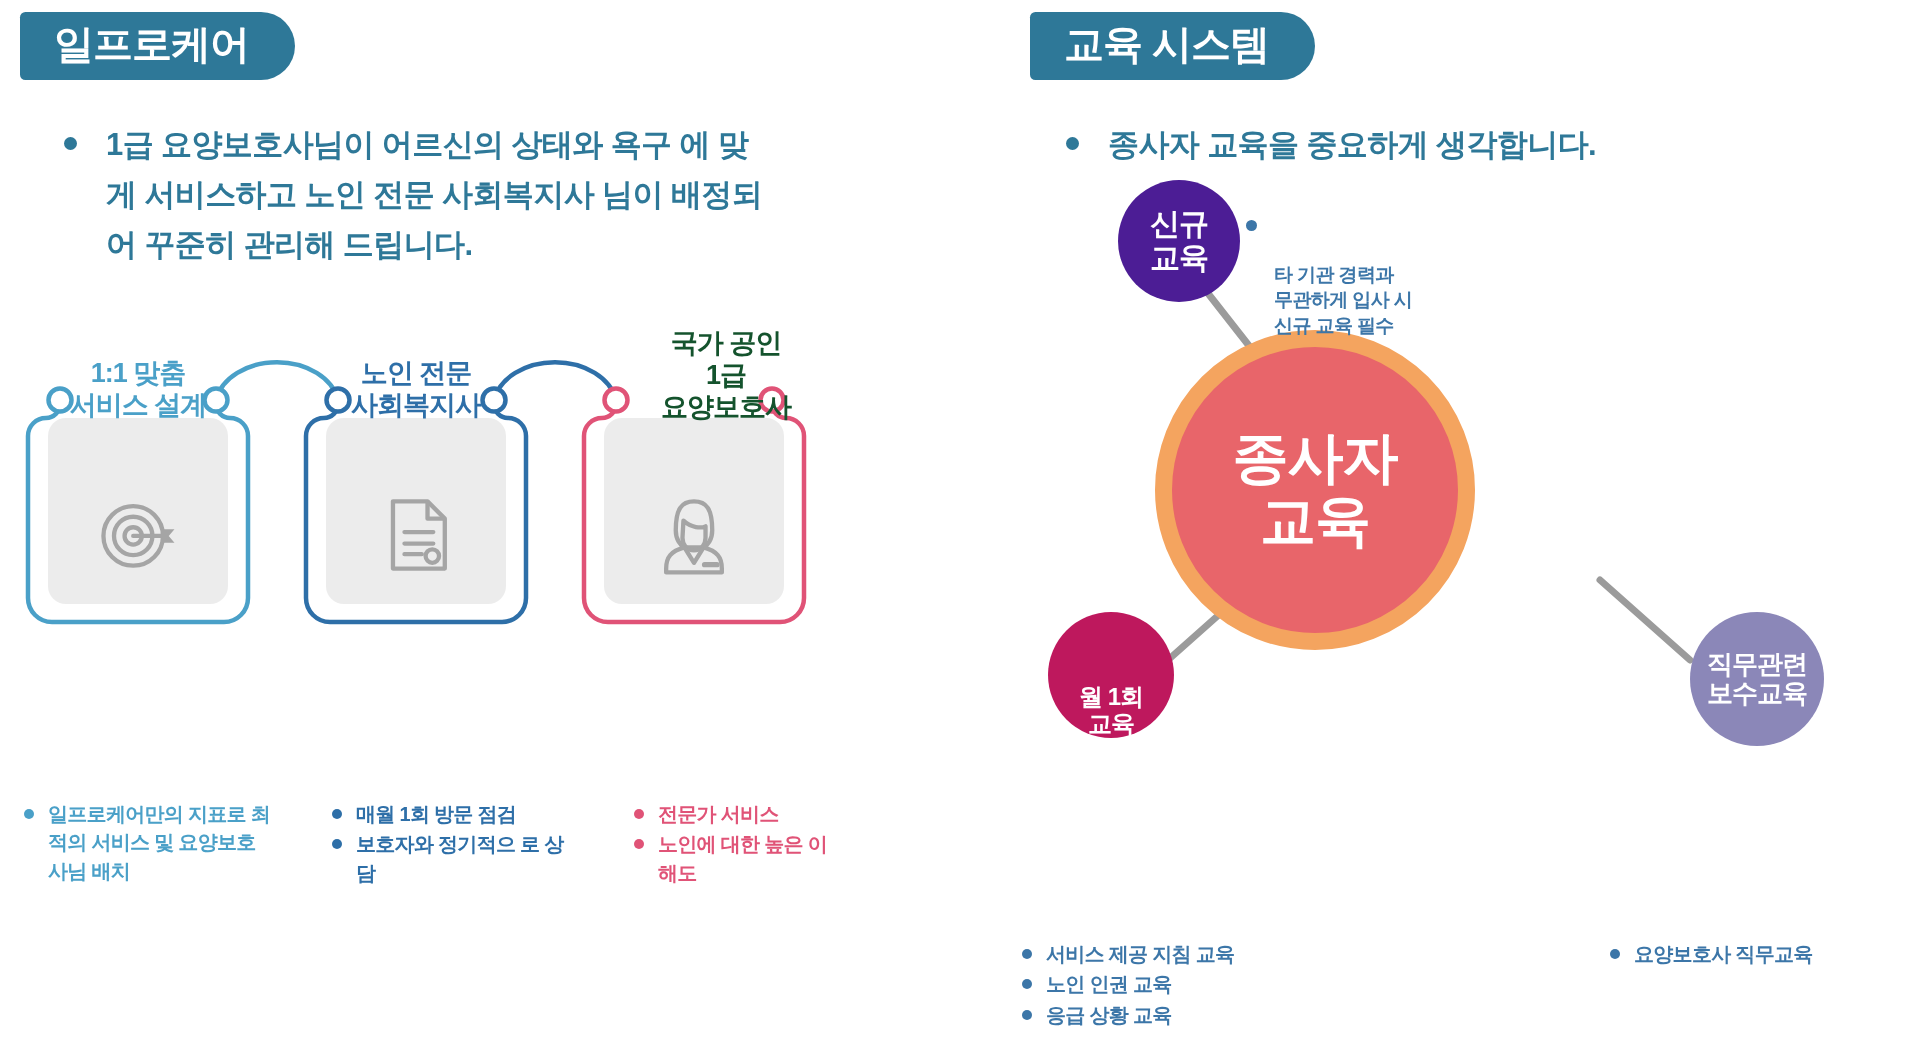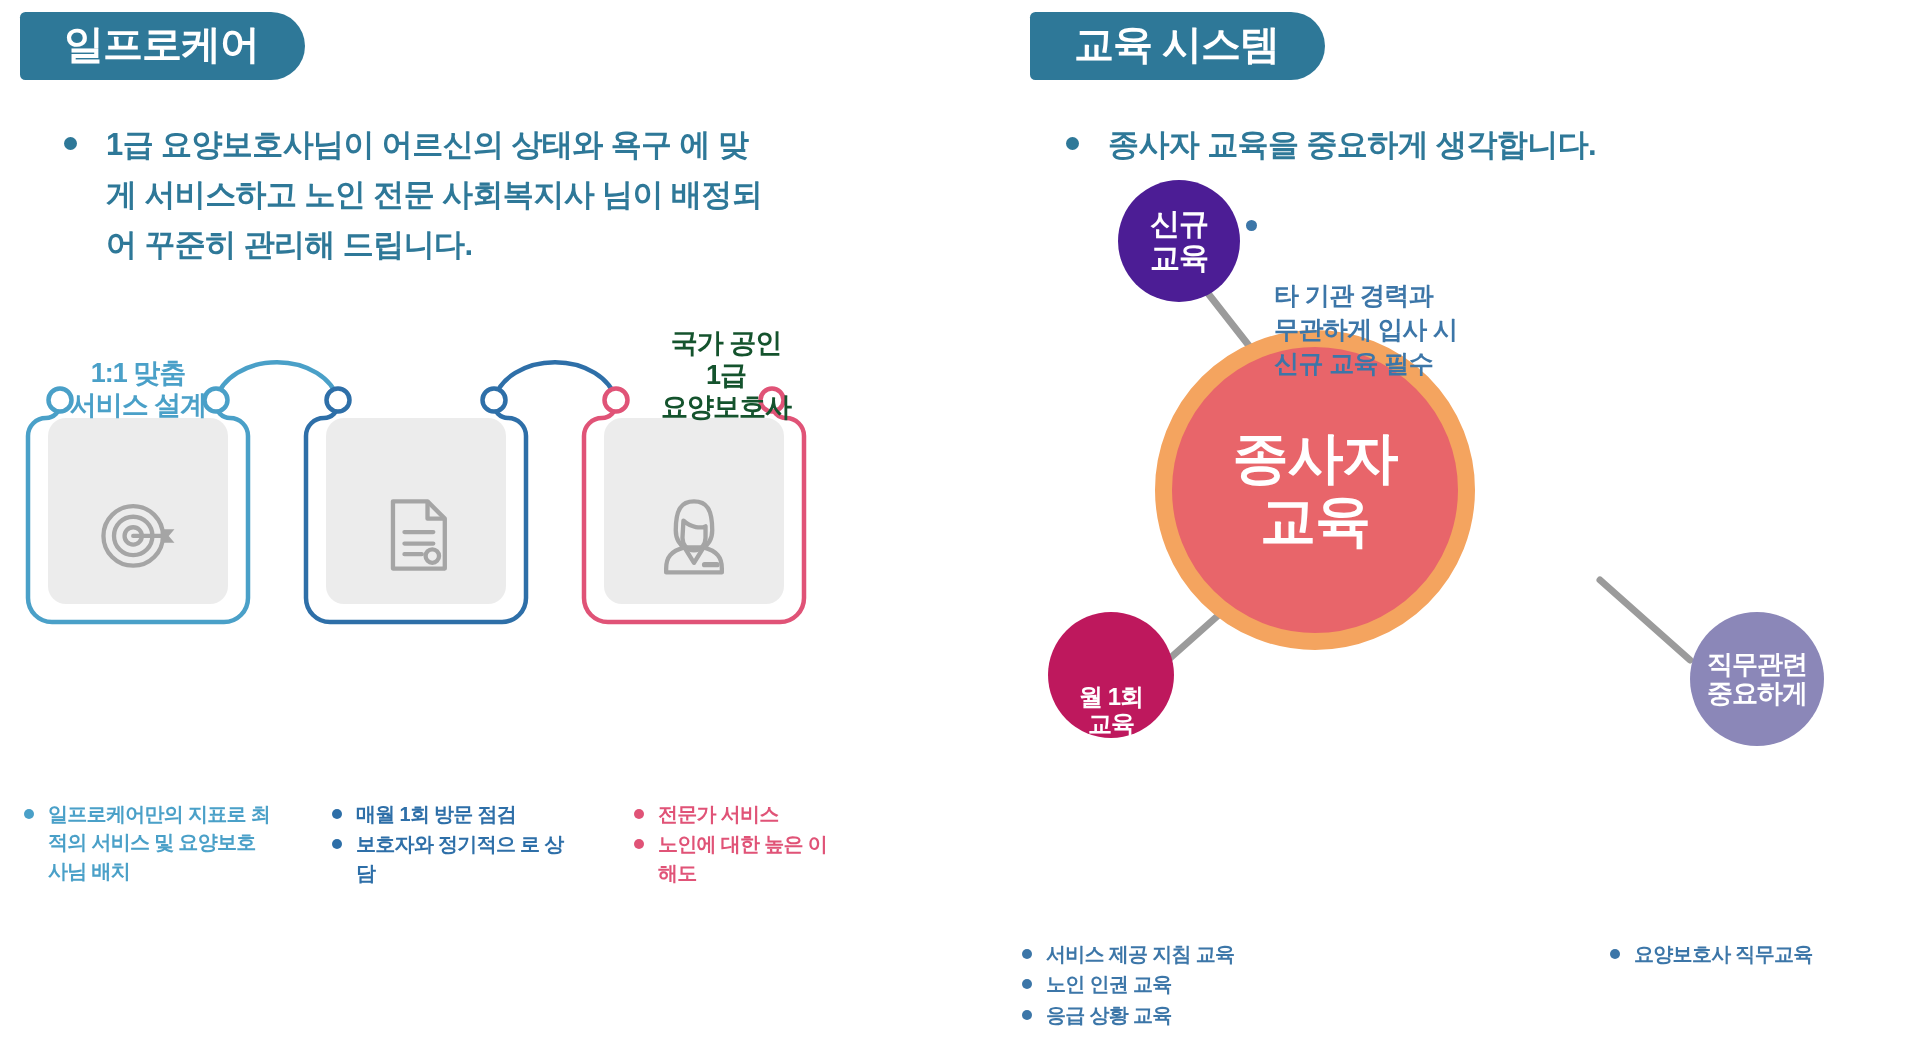--- a/index.html
+++ b/index.html
@@ -29,21 +29,21 @@
   
   .title-pill {
     position: absolute;
     height: 68px;
     background: #2E7898;
     border-radius: 6px 38px 38px 6px;
     display: flex;
     align-items: center;
     justify-content: flex-start;
     box-sizing: border-box;
-    padding: 0 46px 4px 44px;
+    padding: 0 46px 4px 34px;
   }
   .title-pill span {
     color: #ffffff;
     font-size: 40px;
     font-weight: 700;
     letter-spacing: -1px;
     white-space: nowrap;
   }
 
   
@@ -155,21 +155,21 @@
     border: 17px solid #F4A45F;
     font-size: 56px;
   }
   #node-new      { background: #4c1d95; font-size: 30px; }
   #node-monthly  { background: #be185d; font-size: 24px; align-items: flex-end; }
   #node-job      { background: #8B87B8; font-size: 26px; }
 
   .note {
     position: absolute;
     color: #3C76A8;
-    font-size: 25px;
+    font-size: 19px;
     font-weight: 700;
     line-height: 1.36;
     letter-spacing: -0.6px;
     white-space: pre-line;
   }
   .note .dot {
     position: absolute;
     left: 0;
     top: 10px;
     width: 11px;
@@ -228,20 +228,22 @@
 서비스 설계</div>
 
     <div class="card-inner" style="left:326px; top:28px; width:180px; height:186px;">
       <svg class="card-icon" viewBox="0 0 100 100">
         <path d="M26,16 L62,16 L80,34 L80,86 L26,86 Z" fill="none" stroke="#A5A5A5" stroke-width="4.5" stroke-linejoin="round"></path>
         <path d="M62,16 L62,34 L80,34" fill="none" stroke="#A5A5A5" stroke-width="4.5" stroke-linejoin="round"></path>
         <path d="M38,48 L68,48 M38,60 L68,60 M38,71 L56,71" stroke="#A5A5A5" stroke-width="4.5" stroke-linecap="round"></path>
         <circle cx="67" cy="73" r="7" fill="none" stroke="#A5A5A5" stroke-width="4.5"></circle>
       </svg>
     </div>
+    <div class="card-head" style="left:306px; top:-32px; width:220px; color:#2E6FA8;">노인 전문
+사회복지사</div>
 
     <div class="card-inner" style="left:604px; top:28px; width:180px; height:186px;">
       <svg class="card-icon" viewBox="0 0 100 100">
         <path d="M31,46 C31,24 37,16 50,16 C63,16 69,24 69,46 C69,56 64,62 60,64 L40,64 C36,62 31,56 31,46 Z" fill="none" stroke="#A5A5A5" stroke-width="4.5" stroke-linejoin="round"></path>
         <path d="M39,36 C47,44 58,44 62,42 L62,54 C62,62 57,67 50,67 C43,67 38,62 38,54 Z" fill="none" stroke="#A5A5A5" stroke-width="4.5" stroke-linejoin="round"></path>
         <path d="M40,64 L50,80 L60,64" fill="none" stroke="#A5A5A5" stroke-width="4.5" stroke-linejoin="round"></path>
         <path d="M40,64 C26,68 21,74 21,86 L21,90 L79,90 L79,86 C79,74 74,68 60,64" fill="none" stroke="#A5A5A5" stroke-width="4.5" stroke-linejoin="round"></path>
         <path d="M61,82 L74,82" stroke="#A5A5A5" stroke-width="5.5" stroke-linecap="round"></path>
       </svg>
     </div>
@@ -308,19 +310,19 @@
 교육</span>
   </div>
   <div class="blist" style="left:20px; top:940px; width:320px; color:#3C76A8;">
     <div class="bitem">서비스 제공 지침 교육</div>
     <div class="bitem">노인 인권 교육</div>
     <div class="bitem">응급 상황 교육</div>
   </div>
 
   <div class="node" id="node-job" style="left:690px; top:612px; width:134px; height:134px;">
     <span>직무관련
-중요하게</span>
+보수교육</span>
   </div>
   <div class="blist" style="left:608px; top:940px; width:260px; color:#3C76A8;">
     <div class="bitem">요양보호사
 직무교육</div>
   </div>
 </section>
 
 </body></html>

